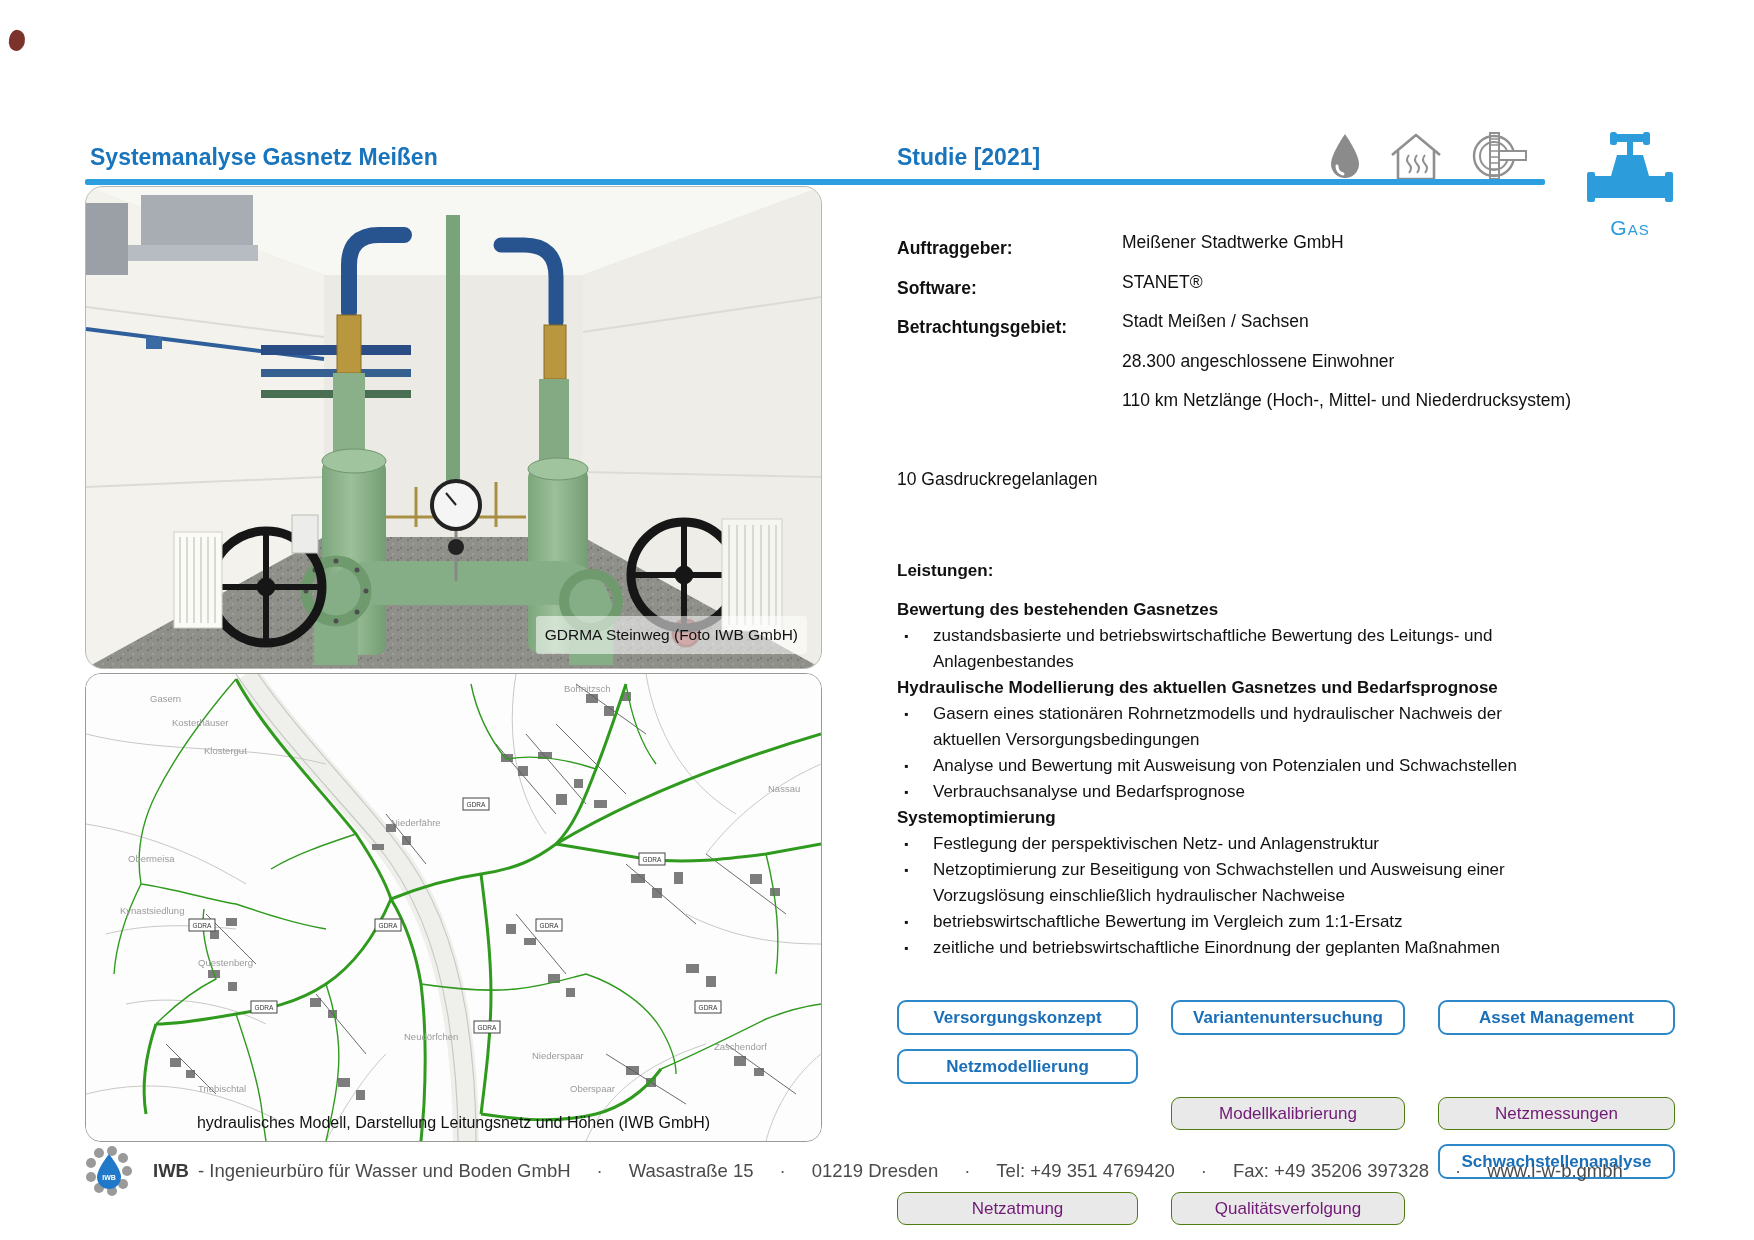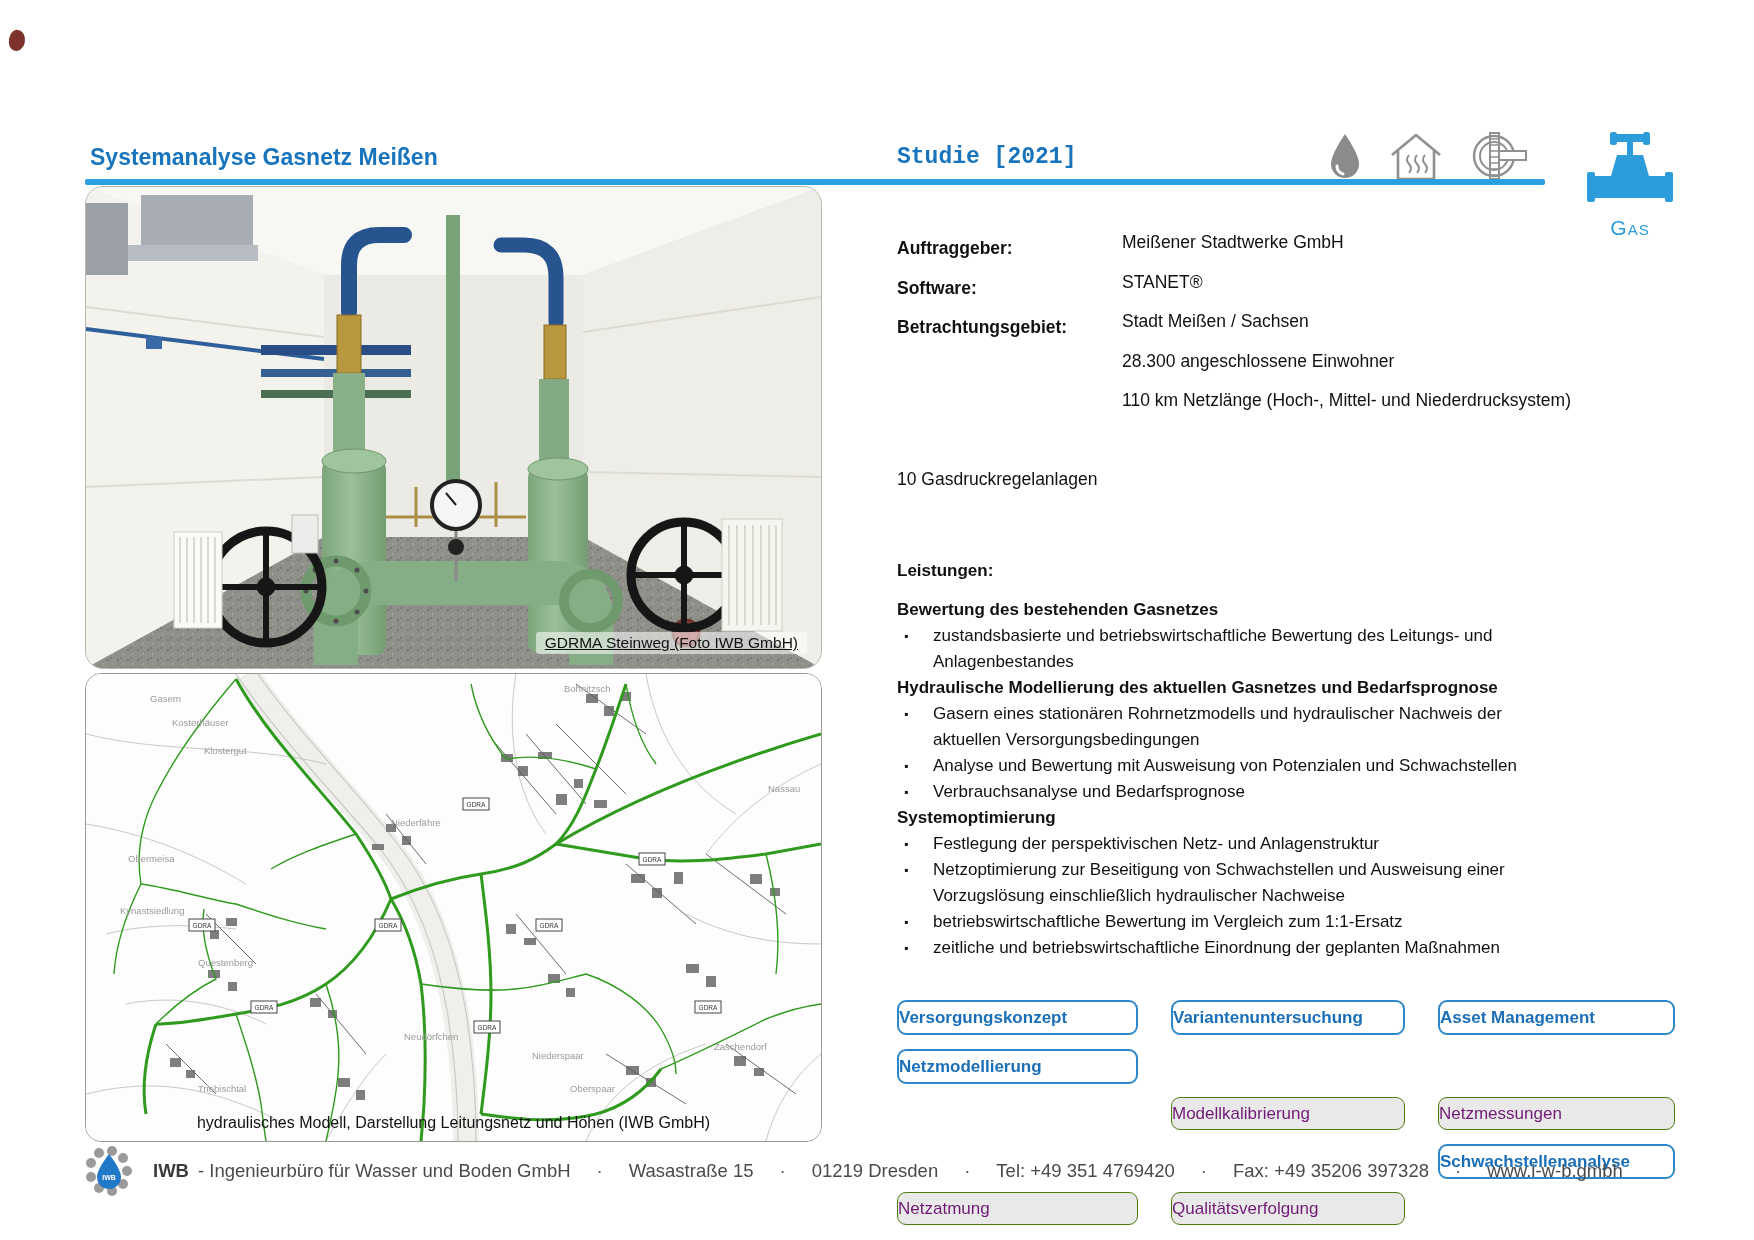--- a/index.html
+++ b/index.html
@@ -2,49 +2,49 @@
 <html><head>
 <meta charset="utf-8">
 <style>
   html,body{margin:0;padding:0;background:#ffffff;}
   .page{position:relative;width:1754px;height:1240px;background:#fff;overflow:hidden;
         font-family:"Liberation Sans",sans-serif;color:#1a1a1a;}
   .abs{position:absolute;}
 
   
   .page-title{left:90px;top:144px;font-size:23px;font-weight:bold;color:#1874bc;}
-  .study-label{left:897px;top:144px;font-size:23px;font-weight:bold;color:#1874bc;font-family:Liberation Mono, monospace;}
+  .study-label{left:897px;top:144px;font-size:23px;font-weight:bold;color:#1874bc;}
   .blue-rule{left:85px;top:179px;width:1460px;height:6px;background:#2b9fe0;border-radius:2px;}
   .hdr-icons{left:1328px;top:130px;width:210px;height:52px;display:flex;align-items:center;gap:26px;}
   .gas-badge{left:1578px;top:132px;width:104px;text-align:center;}
   .gas-badge .gas-word{font-size:21px;color:#2d9cdb;font-variant:small-caps;letter-spacing:1px;margin-top:4px;}
   .corner-mark{left:9px;top:30px;width:16px;height:21px;background:#6e1d14;border-radius:45% 55% 50% 50%;transform:rotate(12deg);opacity:.9;}
 
   
   .photo-box{left:85px;top:186px;width:735px;height:481px;border:1px solid #b8b8b2;border-radius:18px;overflow:hidden;background:#ddd;}
   .photo-caption{position:absolute;right:14px;bottom:14px;background:rgba(255,255,255,.55);
-                 padding:2px 9px;font-size:15.5px;color:#111;border-radius:3px;text-decoration:underline;}
+                 padding:10px 9px;font-size:15.5px;color:#111;border-radius:3px;}
   .map-box{left:85px;top:673px;width:735px;height:467px;border:1px solid #9a9a94;border-radius:16px;overflow:hidden;background:#fdfdfd;}
   .map-caption{position:absolute;left:0;right:0;bottom:9px;text-align:center;font-size:16px;color:#111;}
 
   
   .facts{left:897px;top:222px;width:740px;display:grid;grid-template-columns:225px 1fr;grid-auto-rows:39.5px;font-size:17.5px;}
   .facts .flabel{font-weight:bold;color:#111;margin-top:16px;}
   .facts .fvalue{color:#111;margin-top:10px;}
 
   
   .services{left:897px;top:558px;width:724px;font-size:17px;line-height:26px;color:#111;}
   .svc-heading{font-weight:bold;margin-bottom:13px;}
   .svc-title{font-weight:bold;}
   .svc-item{position:relative;padding-left:36px;max-width:630px;}
   .svc-item::before{content:"▪";position:absolute;left:7px;top:0;font-size:12px;line-height:26px;color:#111;}
 
   
   .tags{left:897px;top:1000px;display:grid;grid-template-columns:241px 234px 237px;gap:14px 33px;}
-  .tag{height:31px;display:flex;align-items:center;border-radius:9px;font-size:17px;}
+  .tag{height:31px;display:flex;align-items:center;justify-content:center;border-radius:9px;font-size:17px;}
   .tag-active{background:#fff;border:2px solid #2d87c8;color:#1b6fb8;font-weight:bold;}
   .tag-idle{background:#e9e9e9;border:1px solid #4d7c0f;color:#701a75;margin-top:48px;}
 
   
   .footer{left:85px;top:1143px;width:1600px;height:56px;display:flex;align-items:center;font-size:18.5px;color:#4a4a4a;}
   .footer .logo{margin-right:18px;flex:0 0 auto;}
   .footer .bold{font-weight:bold;color:#3a3a3a;margin-right:9px;}
   .footer .sep{margin:0 26px;color:#5a5a5a;}
   .footer .web{color:#4a4a4a;text-decoration:none;}
 </style>

